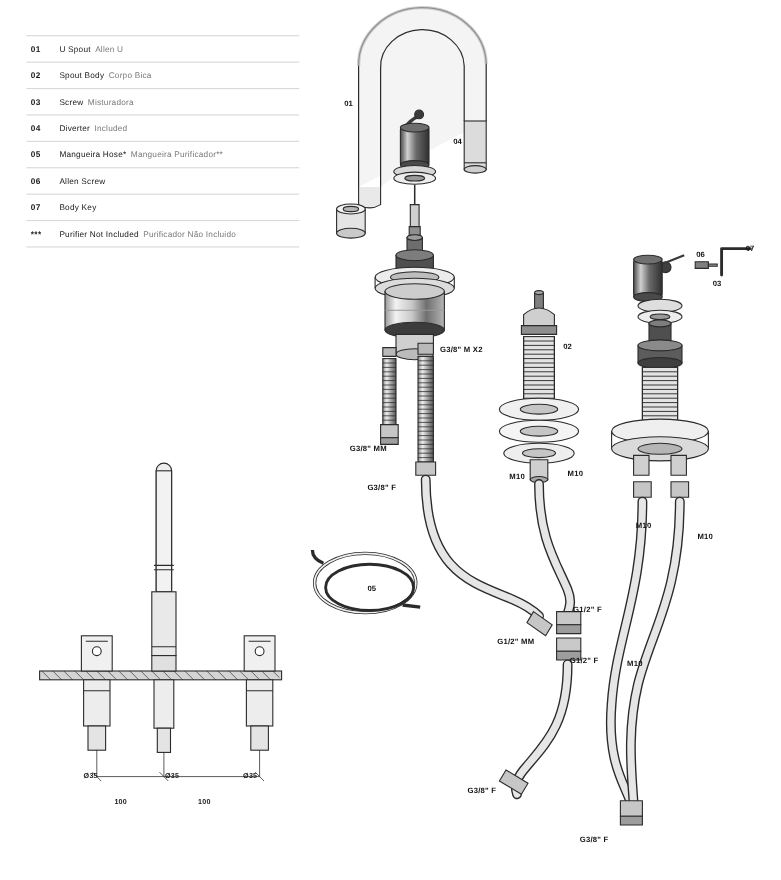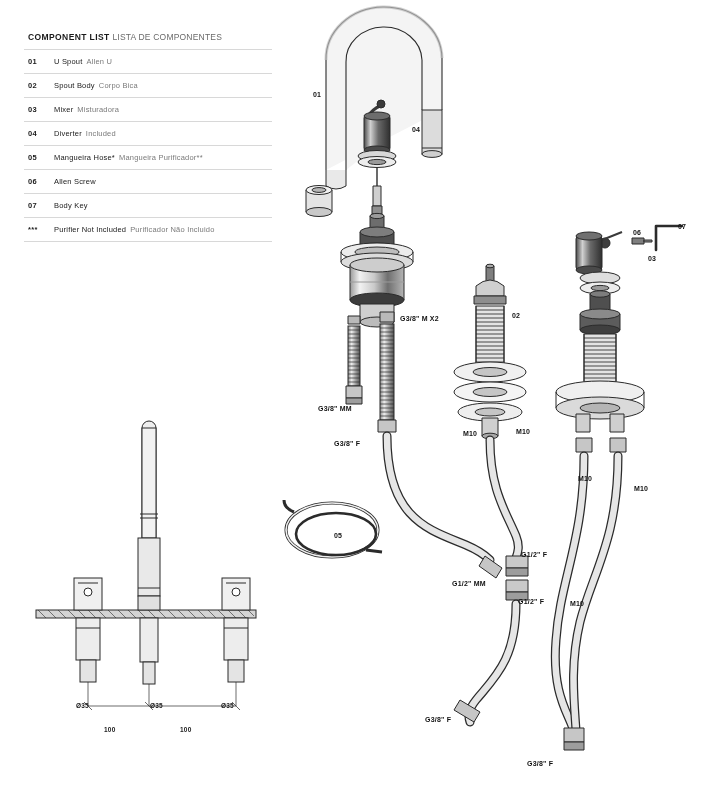--- a/index.html
+++ b/index.html
@@ -81,38 +81,34 @@
     font-weight: 700;
     letter-spacing: .2px;
   }
 </style>
 </head>
 <body>
 
 <div class="sheet">
 
   <div class="component-list">
-    <div class="cl-title">
-      <b>COMPONENT LIST</b>
-      <span>LISTA DE COMPONENTES</span>
-    </div>
 
     <div class="cl-row">
       <span class="cl-num">01</span>
       <span class="cl-name">U Spout</span>
       <span class="cl-alt">Allen U</span>
     </div>
     <div class="cl-row">
       <span class="cl-num">02</span>
       <span class="cl-name">Spout Body</span>
       <span class="cl-alt">Corpo Bica</span>
     </div>
     <div class="cl-row">
       <span class="cl-num">03</span>
-      <span class="cl-name">Mixer</span>
+      <span class="cl-name">Screw</span>
       <span class="cl-alt">Misturadora</span>
     </div>
     <div class="cl-row">
       <span class="cl-num">04</span>
       <span class="cl-name">Diverter</span>
       <span class="cl-alt">Included</span>
     </div>
     <div class="cl-row">
       <span class="cl-num">05</span>
       <span class="cl-name">Mangueira Hose*</span>

